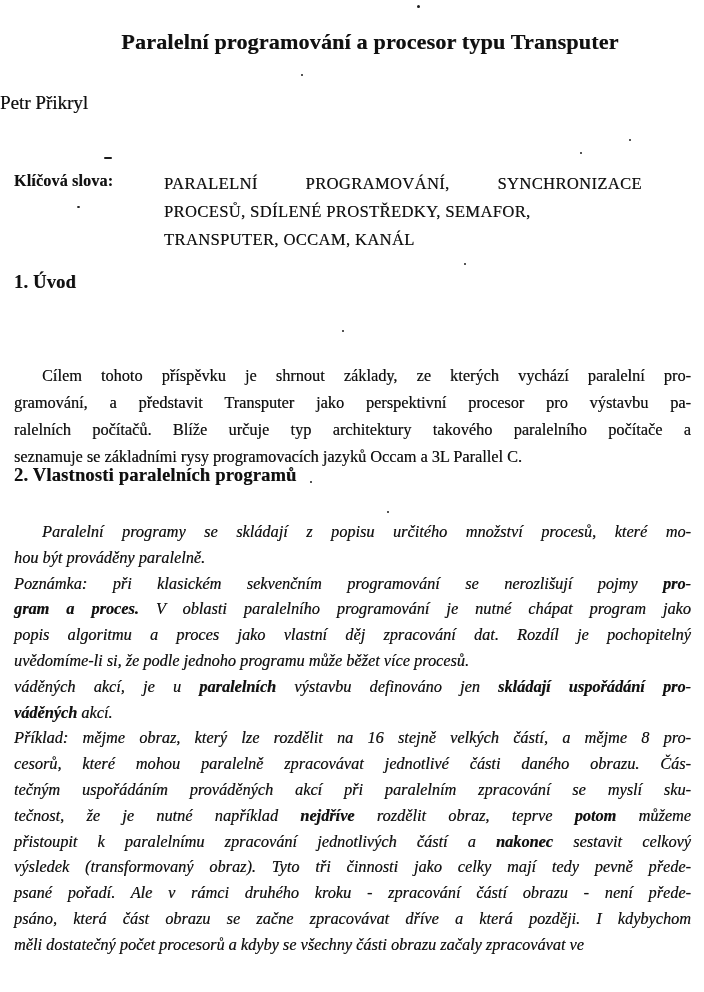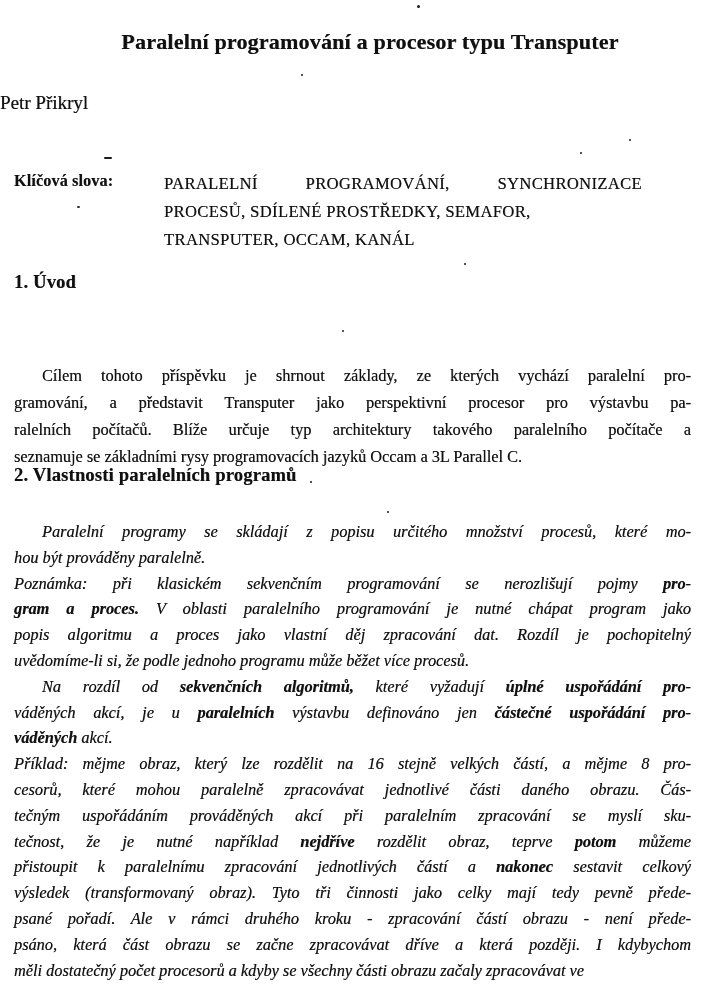--- a/index.html
+++ b/index.html
@@ -78,22 +78,21 @@
         <div class="line plast"><span>seznamuje se základními rysy programovacích jazyků Occam a 3L Parallel C.</span></div>
       </div>
       <div class="sec-heading s1">2. Vlastnosti paralelních programů</div>
       <div class="sec-body s1">
         <div class="line findent"><span>Paralelní programy se skládají z popisu určitého množství procesů, které mo-</span></div>
         <div class="line plast"><span>hou být prováděny paralelně.</span></div>
         <div class="line"><span>Poznámka: při klasickém sekvenčním programování se nerozlišují pojmy </span><b>pro-</b></div>
         <div class="line"><b>gram a proces.</b><span> V oblasti paralelního programování je nutné chápat program jako</span></div>
         <div class="line"><span>popis algoritmu a proces jako vlastní děj zpracování dat. Rozdíl je pochopitelný</span></div>
         <div class="line plast"><span>uvědomíme-li si, že podle jednoho programu může běžet více procesů.</span></div>
-        <div class="line findent"><span>Na rozdíl od </span><b>sekvenčních algoritmů,</b><span> které vyžadují </span><b>úplné uspořádání pro-</b></div>
-        <div class="line"><span>váděných akcí, je u </span><b>paralelních</b><span> výstavbu definováno jen </span><b>částečné uspořádání pro-</b></div>
+        <div class="line"><span>váděných akcí, je u </span><b>paralelních</b><span> výstavbu definováno jen </span><b>skládají uspořádání pro-</b></div>
         <div class="line plast"><b>váděných</b><span> akcí.</span></div>
         <div class="line"><span>Příklad: mějme obraz, který lze rozdělit na 16 stejně velkých částí, a mějme 8 pro-</span></div>
         <div class="line"><span>cesorů, které mohou paralelně zpracovávat jednotlivé části daného obrazu. Čás-</span></div>
         <div class="line"><span>tečným uspořádáním prováděných akcí při paralelním zpracování se myslí sku-</span></div>
         <div class="line"><span>tečnost, že je nutné například </span><b>nejdříve</b><span> rozdělit obraz, teprve </span><b>potom</b><span> můžeme</span></div>
         <div class="line"><span>přistoupit k paralelnímu zpracování jednotlivých částí a </span><b>nakonec</b><span> sestavit celkový</span></div>
         <div class="line"><span>výsledek (transformovaný obraz). Tyto tři činnosti jako celky mají tedy pevně přede-</span></div>
         <div class="line"><span>psané pořadí. Ale v rámci druhého kroku - zpracování částí obrazu - není přede-</span></div>
         <div class="line"><span>psáno, která část obrazu se začne zpracovávat dříve a která později. I kdybychom</span></div>
         <div class="line plast"><span>měli dostatečný počet procesorů a kdyby se všechny části obrazu začaly zpracovávat ve</span></div>

